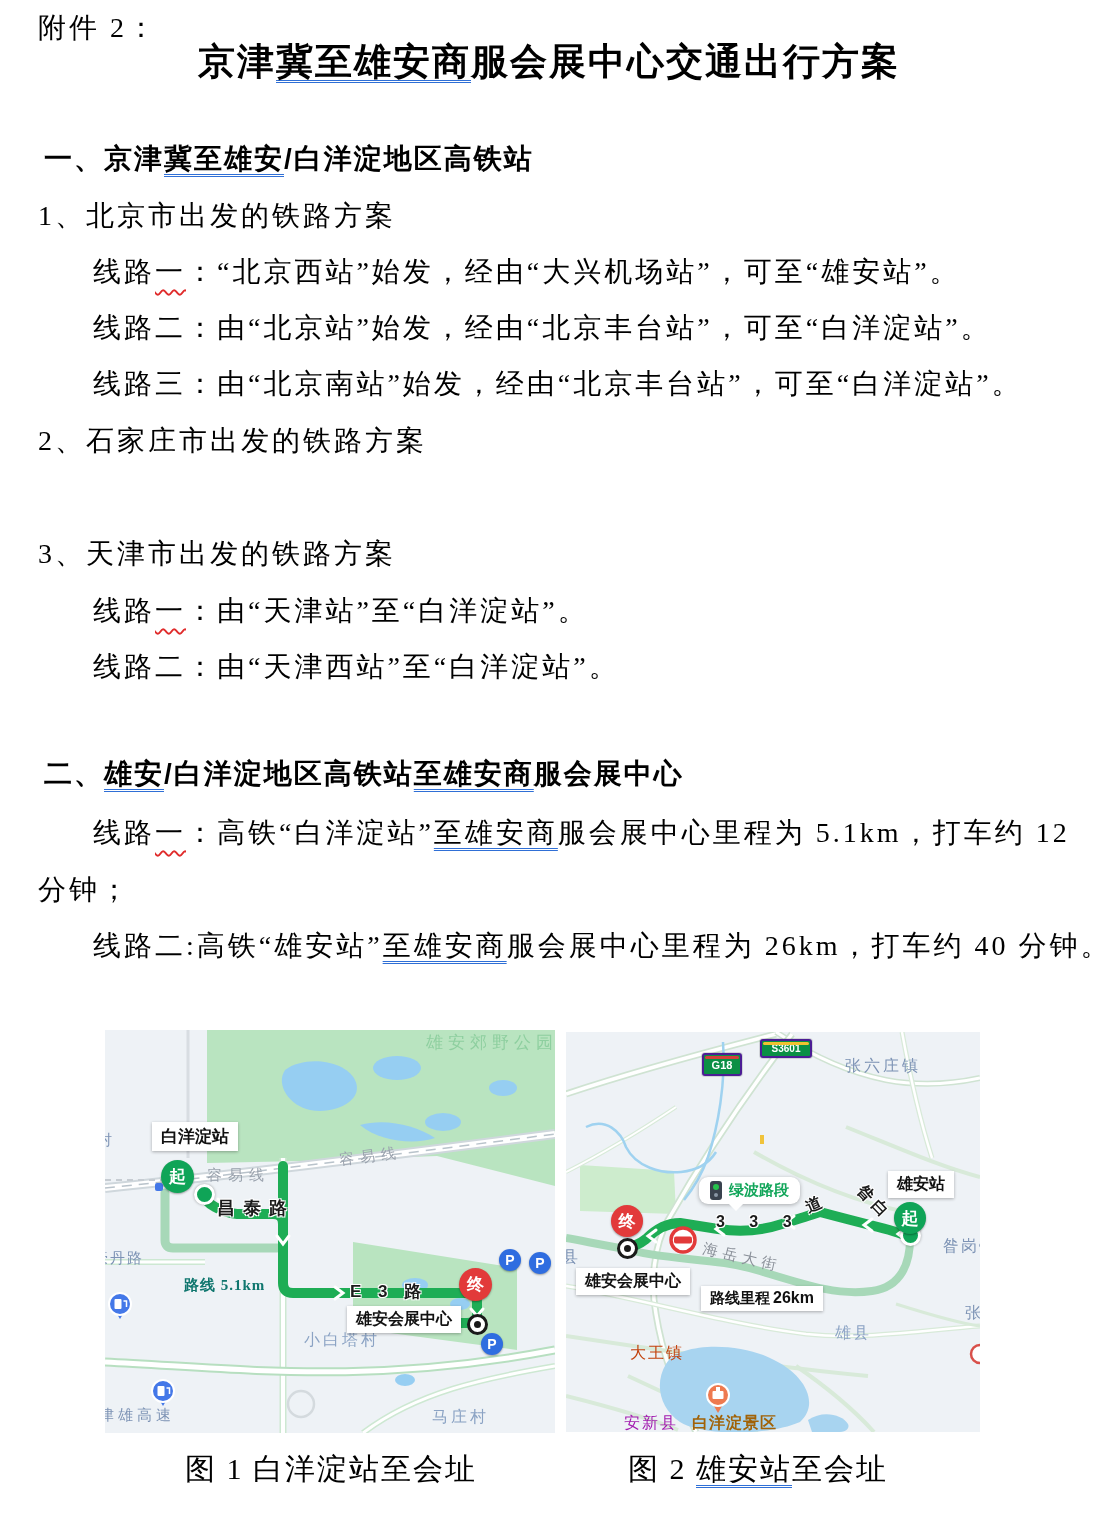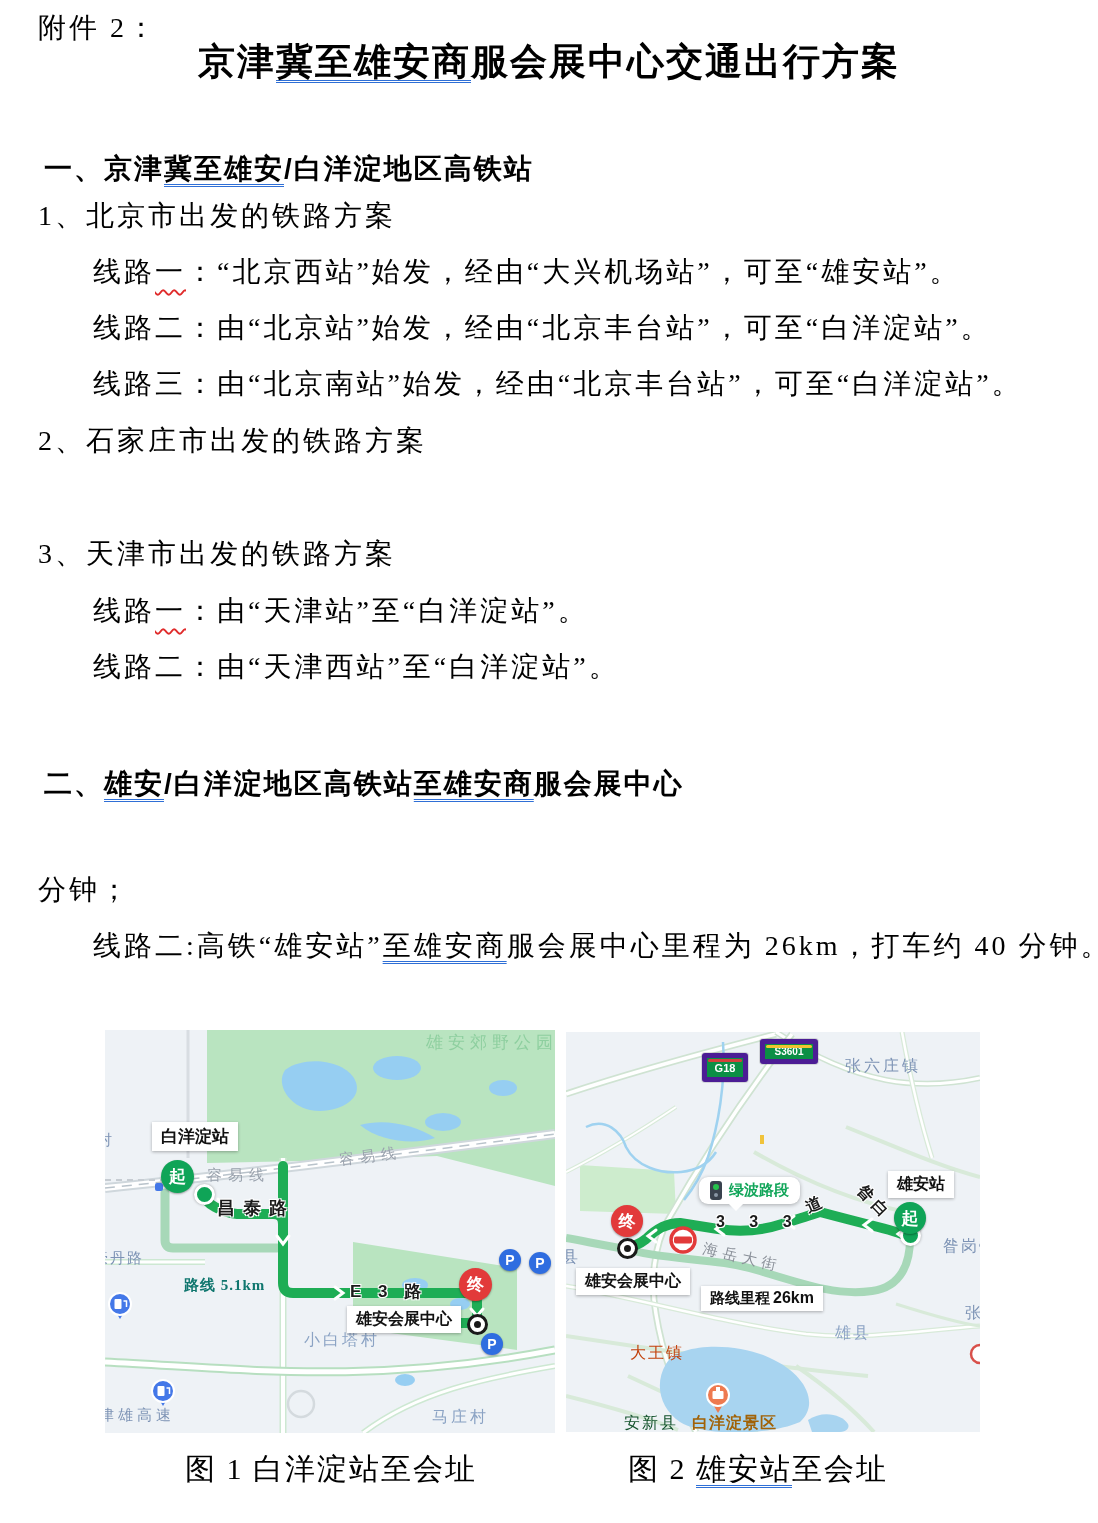--- a/index.html
+++ b/index.html
@@ -1,20 +1,20 @@
 <!DOCTYPE html>
 <html><head>
 <meta charset="utf-8">
 <style>
   html,body{margin:0;padding:0;background:#ffffff;}
   #page{position:relative;width:1098px;height:1523px;background:#ffffff;overflow:hidden;
         font-family:"Liberation Serif","DejaVu Serif",serif;color:#000;}
   .para{position:absolute;white-space:nowrap;line-height:1.25;}
   .body{font-size:28px;letter-spacing:3px;}
-  .head{font-family:"Liberation Sans","DejaVu Sans",sans-serif;font-weight:bold;font-size:28px;letter-spacing:2px;margin-top:10px;}
+  .head{font-family:"Liberation Sans","DejaVu Sans",sans-serif;font-weight:bold;font-size:28px;letter-spacing:2px;}
   .title{left:0;right:0;text-align:center;font-family:"Liberation Sans","DejaVu Sans",sans-serif;
          font-weight:bold;font-size:37px;letter-spacing:2px;}
   .caption{font-size:30px;letter-spacing:2px;}
   .seg-p{}
   .seg-b{text-decoration:underline double #2f6fd6;text-underline-offset:6px;text-decoration-thickness:1px;}
   .seg-w{text-decoration:underline wavy #e02b2b;text-underline-offset:8px;text-decoration-thickness:2px;}
   .map{position:absolute;overflow:hidden;background:#eef2f6;}
   .map svg{position:absolute;left:0;top:0;}
   .maptext{position:absolute;white-space:nowrap;z-index:3;font-family:"Liberation Sans","DejaVu Sans",sans-serif;}
   .roadname{color:#1b1b1b;font-weight:bold;
@@ -31,21 +31,21 @@
   .destdot{position:absolute;width:15px;height:15px;border-radius:50%;background:#fff;
        border:3px solid #1a1a1a;z-index:6;}
   .destdot::after{content:"";position:absolute;inset:4px;background:#1a1a1a;border-radius:50%;}
   .bubble{position:absolute;background:#fff;border-radius:9px;box-shadow:0 1px 4px rgba(0,0,0,.3);
        display:flex;align-items:center;gap:7px;padding:4px 11px;z-index:7;}
   .bubble::after{content:"";position:absolute;left:32px;bottom:-5px;width:10px;height:10px;background:#fff;
        transform:rotate(45deg);}
   .tlight{width:12px;height:19px;background:#39424e;border-radius:3px;position:relative;flex:0 0 auto;}
   .tlight::after{content:"";position:absolute;left:3px;top:3px;width:6px;height:6px;border-radius:50%;background:#27c24c;}
   .tlight::before{content:"";position:absolute;left:4px;bottom:3px;width:4px;height:4px;border-radius:50%;background:#8a97a5;}
-  .shield{position:absolute;background:#0b8f45;color:#fff;font-weight:bold;border:5px solid #4c1d95;
+  .shield{position:absolute;background:#0b8f45;color:#fff;font-weight:bold;border:2px solid #4c1d95;
        border-radius:3px;display:flex;align-items:center;justify-content:center;
        box-shadow:0 0 0 1px rgba(0,0,0,.12);z-index:3;font-family:"Liberation Sans","DejaVu Sans",sans-serif;}
   .shield .stripe{position:absolute;top:1px;left:1px;right:1px;height:3px;border-radius:2px;}
   .distbox{font-weight:normal;font-size:15px;}
   .distbox b{font-family:"Liberation Sans","DejaVu Sans",sans-serif;font-size:16px;}
 </style>
 </head>
 <body>
 
 <div id="page">
@@ -57,20 +57,21 @@
   <div class="para body" style="left:38px;top:198px"><span class="seg-p">1、北京市出发的铁路方案</span></div>
   <div class="para body" style="left:93px;top:254px"><span class="seg-p">线路</span><span class="seg-w">一</span><span class="seg-p">：“北京西站”始发，经由“大兴机场站”，可至“雄安站”。</span></div>
   <div class="para body" style="left:93px;top:310px"><span class="seg-p">线路二：由“北京站”始发，经由“北京丰台站”，可至“白洋淀站”。</span></div>
   <div class="para body" style="left:93px;top:366px"><span class="seg-p">线路三：由“北京南站”始发，经由“北京丰台站”，可至“白洋淀站”。</span></div>
   <div class="para body" style="left:38px;top:423px"><span class="seg-p">2、石家庄市出发的铁路方案</span></div>
   <div class="para body" style="left:38px;top:536px"><span class="seg-p">3、天津市出发的铁路方案</span></div>
   <div class="para body" style="left:93px;top:593px"><span class="seg-p">线路</span><span class="seg-w">一</span><span class="seg-p">：由“天津站”至“白洋淀站”。</span></div>
   <div class="para body" style="left:93px;top:649px"><span class="seg-p">线路二：由“天津西站”至“白洋淀站”。</span></div>
 
   <div class="para head" style="left:44px;top:756px"><span class="seg-p">二、</span><span class="seg-b">雄安</span><span class="seg-p">/白洋淀地区高铁站</span><span class="seg-b">至雄安商</span><span class="seg-p">服会展中心</span></div>
+  <div class="para body" style="left:93px;top:815px"><span class="seg-p">线路</span><span class="seg-w">一</span><span class="seg-p">：高铁“白洋淀站”</span><span class="seg-b">至雄安商</span><span class="seg-p">服会展中心里程为 5.1km，打车约 12</span></div>
   <div class="para body" style="left:38px;top:872px"><span class="seg-p">分钟；</span></div>
   <div class="para body" style="left:93px;top:928px"><span class="seg-p">线路二:高铁“雄安站”</span><span class="seg-b">至雄安商</span><span class="seg-p">服会展中心里程为 26km，打车约 40 分钟。</span></div>
 
   <div class="map" style="left:105px;top:1030px;width:450px;height:403px">
     <svg width="450" height="403" viewBox="0 0 450 403">
       <rect width="450" height="403" fill="#eef2f6"></rect>
       <path d="M102,0 L450,0 L450,156 L332,126 L200,131 L102,133 Z" fill="#b9e4c0"></path>
       <path d="M248,212 L412,238 L412,320 L248,298 Z" fill="#b9e4c0"></path>
       <path d="M180,40 C200,25 240,30 250,50 C260,70 230,85 205,80 C185,76 170,55 180,40 Z" fill="#96cef2"></path>
       <ellipse cx="292" cy="38" rx="24" ry="12" fill="#96cef2"></ellipse>
@@ -200,21 +201,21 @@
     </div>
     <div class="maplabel-box" style="left:322px;top:139px;font-size:16px">雄安站</div>
     <div class="maptext roadname" style="left:288px;top:160px;font-size:16px;letter-spacing:4px;transform:rotate(46deg)">昝白</div>
     <div class="maptext roadname" style="left:150px;top:181px;font-size:16px;letter-spacing:10px">3 3 3</div>
     <div class="maptext roadname" style="left:240px;top:163px;font-size:16px;transform:rotate(-24deg)">道</div>
     <div class="maptext" style="left:136px;top:216px;color:#8a9099;font-size:15px;letter-spacing:5px;transform:rotate(13deg)">海岳大街</div>
     <div class="maplabel-box" style="left:10px;top:236px;font-size:16px">雄安会展中心</div>
     <div class="maplabel-box distbox" style="left:135px;top:254px"><span style="font-family:'Liberation Serif',serif;font-weight:bold">路线里程</span> <b>26km</b></div>
     <div class="maptext" style="left:269px;top:291px;color:#8ba3c4;font-size:16px;letter-spacing:2px">雄县</div>
     <div class="maptext" style="left:64px;top:311px;color:#c2410c;font-size:16px;letter-spacing:2px">大王镇</div>
-    <div class="maptext" style="left:58px;top:381px;color:#14532d;font-size:16px;letter-spacing:2px">安新县</div>
+    <div class="maptext" style="left:58px;top:381px;color:#a21caf;font-size:16px;letter-spacing:2px">安新县</div>
     <div class="maptext" style="left:126px;top:381px;color:#a16207;font-weight:bold;font-size:16px;letter-spacing:1px">白洋淀景区</div>
     <div class="maptext" style="left:377px;top:204px;color:#7d93b5;font-size:16px;letter-spacing:2px">昝岗镇</div>
     <div class="maptext" style="left:399px;top:271px;color:#7d93b5;font-size:16px">张</div>
     <div class="maptext" style="left:-4px;top:215px;color:#7d93b5;font-size:16px">县</div>
     <div class="pin" style="left:328px;top:170px;width:32px;height:32px;background:#0fa457;font-size:17px">起</div>
     <div class="routedot" style="left:334px;top:193px"></div>
     <div class="pin" style="left:45px;top:173px;width:32px;height:32px;background:#e23a3a;font-size:17px">终</div>
     <div class="destdot" style="left:51px;top:206px"></div>
   </div>
 

